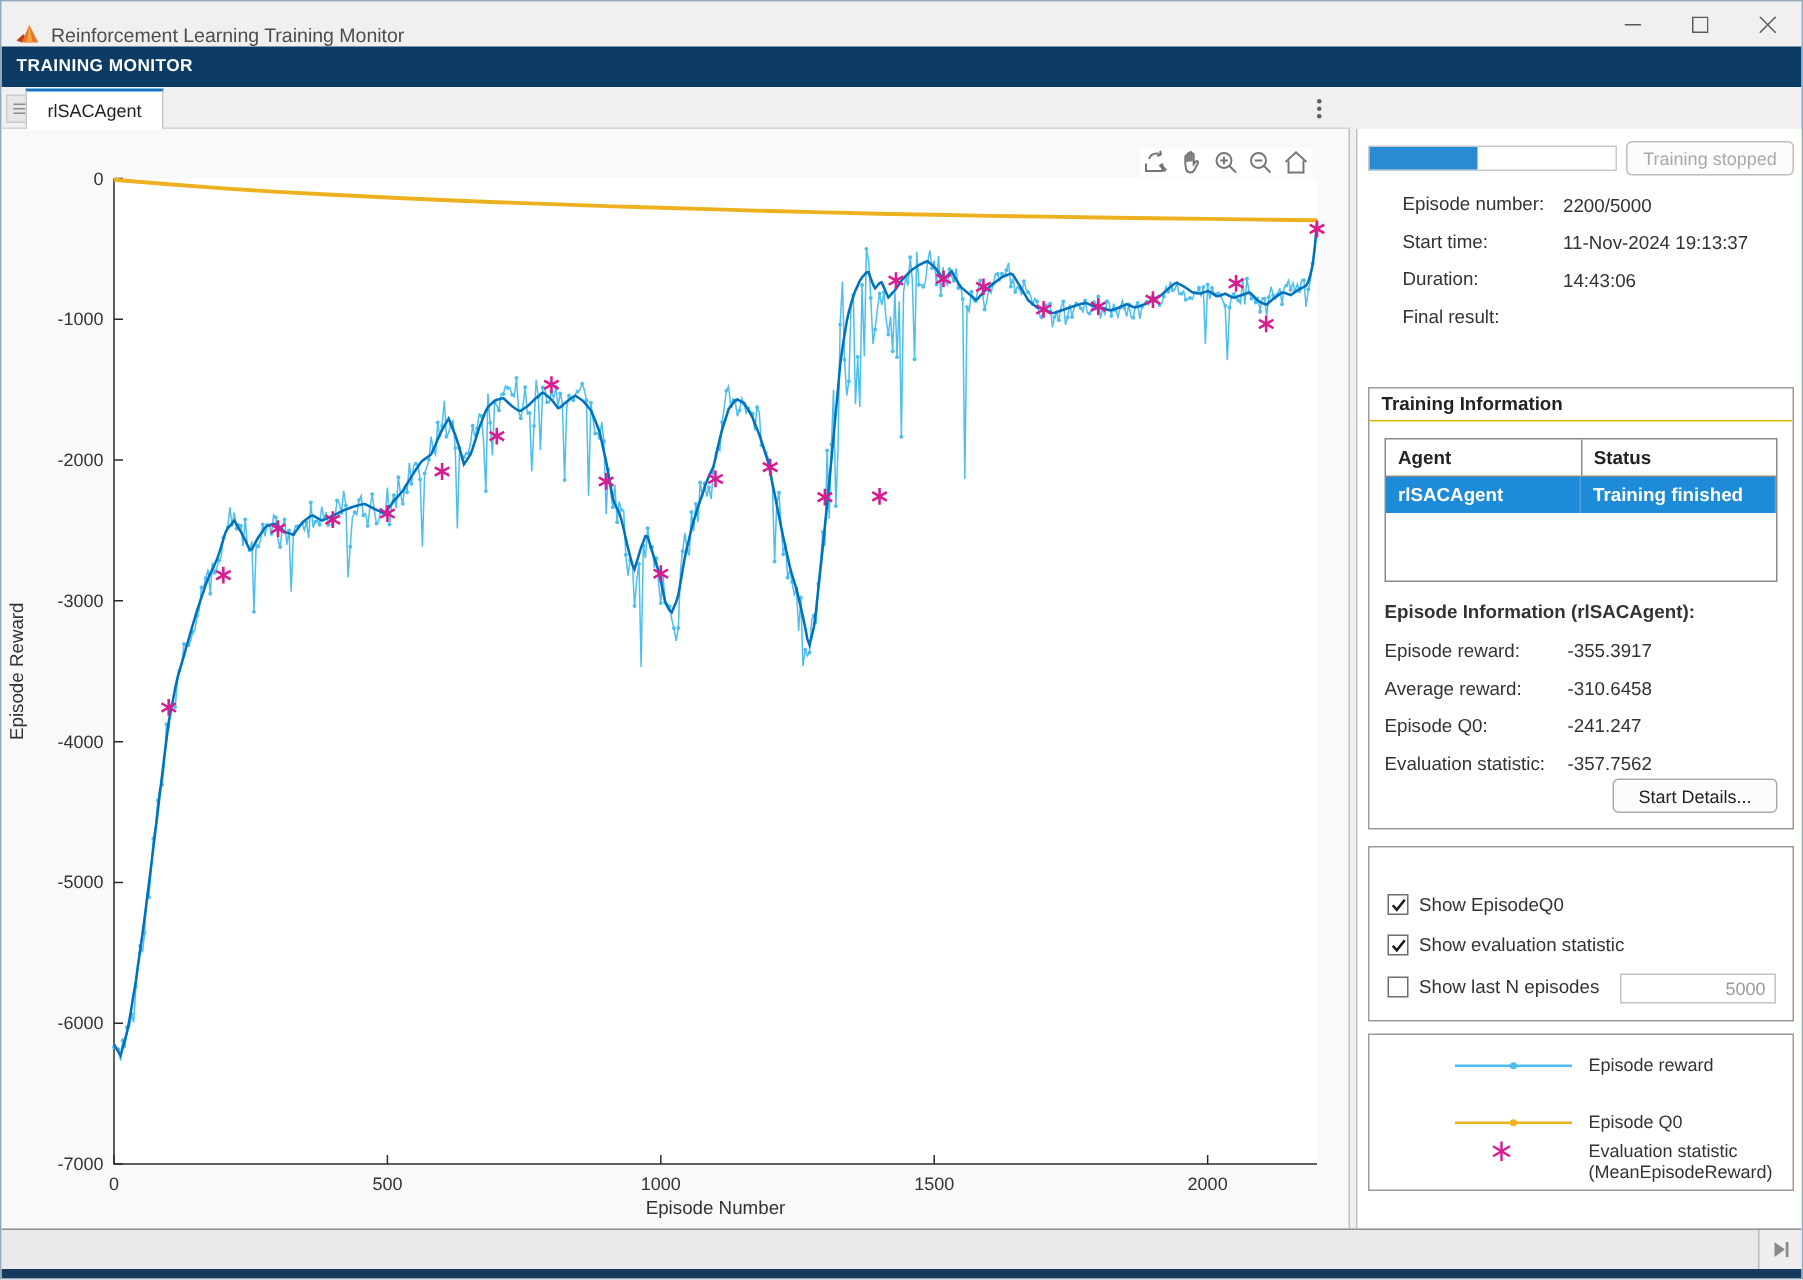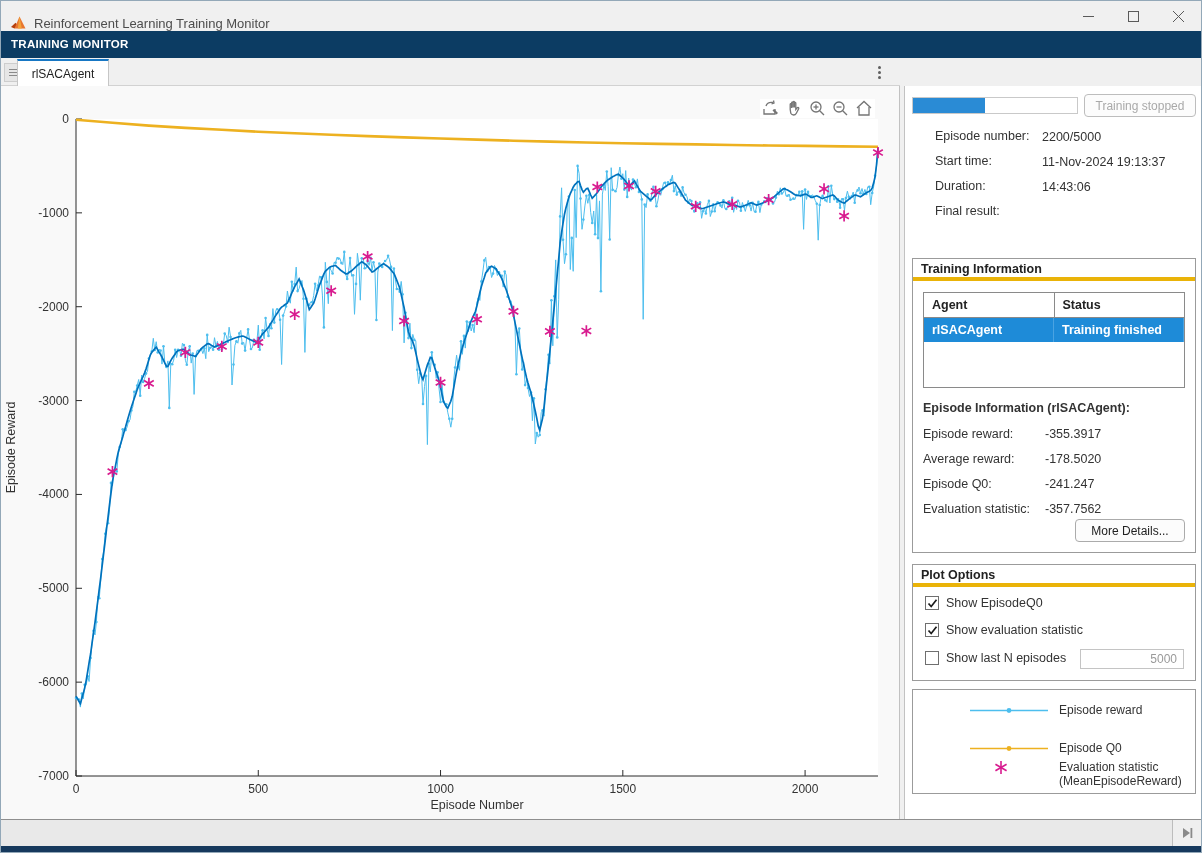--- a/index.html
+++ b/index.html
@@ -63,21 +63,21 @@
   .btn { border:1px solid #ababab; border-radius:4px; background:#fcfcfc; font-size:12px;
          display:flex; align-items:center; justify-content:center;
          font-family:"Liberation Sans",sans-serif; }
   .btn.disabled { color:#a9a9a9; border-color:#bdbdbd; }
   .stop-btn { position:absolute; left:179px; top:8px; width:112px; height:23px; }
   .kv-label { position:absolute; left:1px;margin-left:29px; }
   .kv-value { position:absolute; left:137px; width:152px; line-height:16px; }
 
   .box { position:absolute; left:7px; width:284px; background:#fff; border:1px solid #9b9b9b; }
   .box-header { height:22px; line-height:21px; padding-left:8px; font-weight:bold; font-size:12.5px;
-                color:#222; border-bottom:4px solid #eab308; }
+                color:#222; border-bottom:1px solid #eab308; }
   .ti-box { top:172px; height:295px; }
   .po-box { top:478px; height:117px; }
   .legend-box { top:603px; height:105px; }
 
   .agent-table { position:absolute; left:10px; top:33px; width:262px; height:96px;
                  border:1px solid #8a8a8a; background:#fff; }
   .tr { display:flex; height:25px; }
   .tr .td { flex:1; line-height:24px; padding-left:8px; border-right:1px solid #8a8a8a; overflow:hidden; }
   .tr .td:last-child { border-right:none; }
   .tr.head { border-bottom:1px solid #8a8a8a; font-weight:bold; color:#222; }
@@ -551,30 +551,29 @@
         <div class="tr sel">
           <div class="td">rlSACAgent</div>
           <div class="td">Training finished</div>
         </div>
         <div class="tr filler"></div>
       </div>
       <div class="epi-title">Episode Information (rlSACAgent):</div>
       <div class="epi-label" style="top:168px">Episode reward:</div>
       <div class="epi-value" style="top:168px">-355.3917</div>
       <div class="epi-label" style="top:193px">Average reward:</div>
-      <div class="epi-value" style="top:193px">-178.5020</div>
+      <div class="epi-value" style="top:193px">-310.6458</div>
       <div class="epi-label" style="top:218px">Episode Q0:</div>
       <div class="epi-value" style="top:218px">-241.247</div>
       <div class="epi-label" style="top:243px">Evaluation statistic:</div>
       <div class="epi-value" style="top:243px">-357.7562</div>
-      <div class="btn more-btn">More Details...</div>
+      <div class="btn more-btn">Start Details...</div>
     </div>
 
     <div class="box po-box">
-      <div class="box-header">Plot Options</div>
       <div class="cb-row" style="top:31px">
         <div class="cb checked">
           <svg width="13" height="13" viewBox="0 0 13 13">
               <path d="M2.5,6.5 L5.2,9.5 L10.5,2.8" fill="none" stroke="#1a1a1a" stroke-width="1.7"></path>
             </svg>
         </div>
         <span>Show EpisodeQ0</span>
       </div>
       <div class="cb-row" style="top:58px">
         <div class="cb checked">

